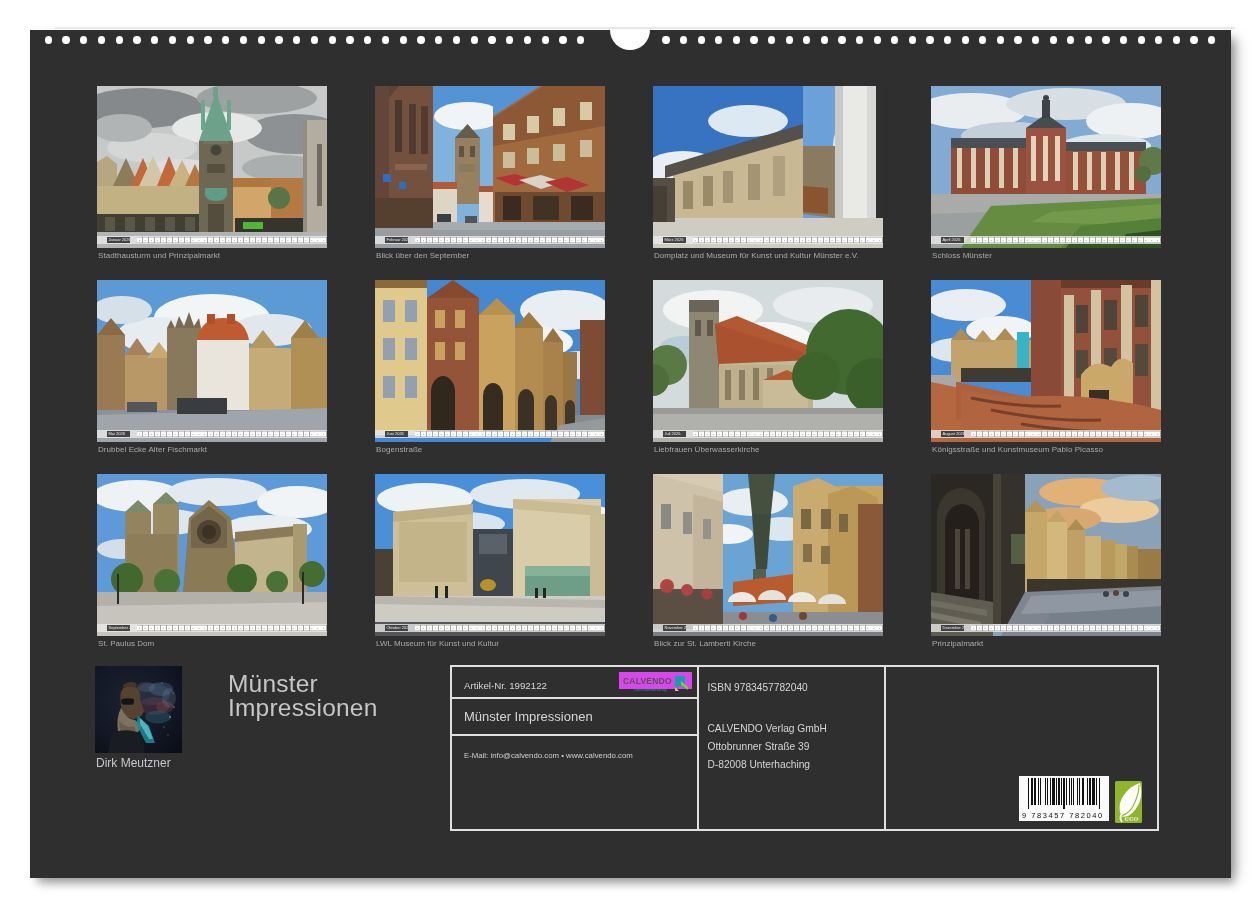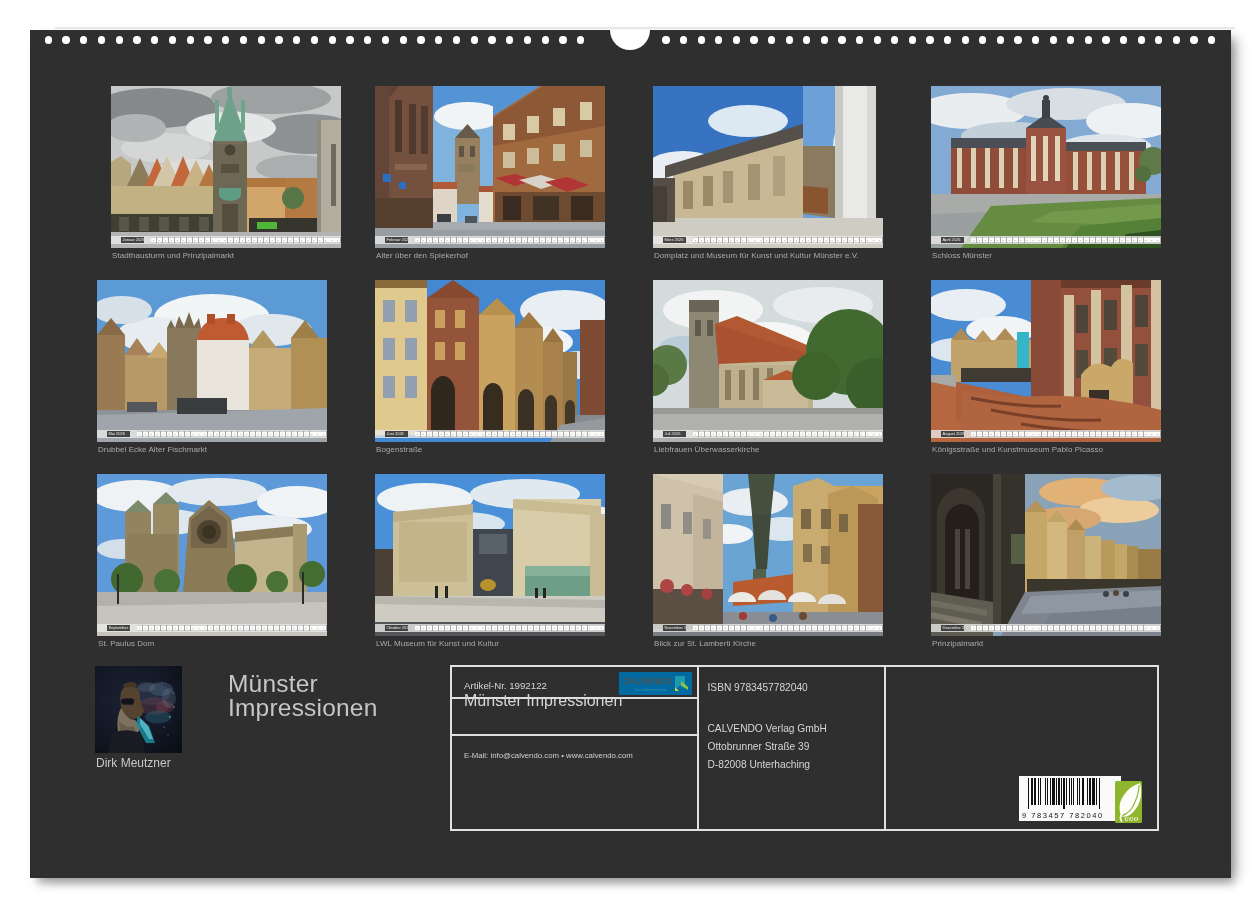--- a/index.html
+++ b/index.html
@@ -19,22 +19,22 @@
 box-shadow:inset 0 0.7px 0 rgba(140,140,140,0.5), inset 0 -0.7px 0 rgba(140,140,140,0.5);}
 .cap{position:absolute;left:1px;top:164.8px;width:300px;color:#aaaaac;font-size:8.0px;line-height:10px;letter-spacing:0.05px;}
 #author{position:absolute;left:95px;top:666px;width:87px;height:87px;}
 #authname{position:absolute;left:96px;top:755.8px;color:#c9c9cb;font-size:12px;}
 #title{position:absolute;left:228px;top:671.5px;color:#c6c6c8;font-size:24.5px;line-height:24.2px;letter-spacing:0.2px;}
 #ibox{position:absolute;left:450px;top:665px;width:709px;height:166px;border:2px solid #e0e0e0;box-sizing:border-box;text-decoration:underline;}
 .vline{position:absolute;top:0;bottom:0;width:2px;background:#e0e0e0;}
 .hline{position:absolute;height:2px;background:#e0e0e0;}
 .btxt{position:absolute;color:#d6d6d6;}
 #legal{position:absolute;left:12px;top:73.5px;width:215px;color:#d0d0d0;font-size:7.8px;line-height:7.78px;white-space:nowrap;}
-#logo{position:absolute;left:166.5px;top:4.5px;width:73px;height:23px;background:#0369a1;}
-#bcbox{position:absolute;left:567px;top:109px;width:90px;height:45px;background:#fafafa;padding-left:12px;}
+#logo{position:absolute;left:166.5px;top:4.5px;width:73px;height:17px;background:#d946ef;}
+#bcbox{position:absolute;left:567px;top:109px;width:90px;height:45px;background:#fafafa;}
 #eco{position:absolute;left:663px;top:113.5px;width:27px;height:42px;}
 </style></head><body>
 <div id="page"></div>
 <div id="topline"></div>
 <div class="dot" style="left:44.6px;top:36.4px"></div>
 <div class="dot" style="left:62.3px;top:36.4px"></div>
 <div class="dot" style="left:80.1px;top:36.4px"></div>
 <div class="dot" style="left:97.8px;top:36.4px"></div>
 <div class="dot" style="left:115.6px;top:36.4px"></div>
 <div class="dot" style="left:133.4px;top:36.4px"></div>
@@ -89,21 +89,21 @@
 <div class="dot" style="left:1067.1px;top:36.4px"></div>
 <div class="dot" style="left:1084.7px;top:36.4px"></div>
 <div class="dot" style="left:1102.3px;top:36.4px"></div>
 <div class="dot" style="left:1119.9px;top:36.4px"></div>
 <div class="dot" style="left:1137.5px;top:36.4px"></div>
 <div class="dot" style="left:1155.1px;top:36.4px"></div>
 <div class="dot" style="left:1172.7px;top:36.4px"></div>
 <div class="dot" style="left:1190.3px;top:36.4px"></div>
 <div class="dot" style="left:1207.9px;top:36.4px"></div>
 <div id="notch"></div>
-<div class="thumb" style="left:111px;top:86px">
+<div class="thumb" style="left:97px;top:86px">
 <svg width="230" height="162" viewBox="0 0 230 162" preserveAspectRatio="none">
 <rect width="230" height="162" fill="#c6c9c8"></rect>
 <ellipse cx="45" cy="22" rx="62" ry="20" fill="#85898b"></ellipse>
 <ellipse cx="160" cy="12" rx="60" ry="16" fill="#9da1a2"></ellipse>
 <ellipse cx="198" cy="48" rx="50" ry="20" fill="#8d9193"></ellipse>
 <ellipse cx="120" cy="42" rx="45" ry="16" fill="#e6e8e7"></ellipse>
 <ellipse cx="55" cy="62" rx="45" ry="15" fill="#d4d7d6"></ellipse>
 <ellipse cx="25" cy="42" rx="30" ry="14" fill="#b0b4b5"></ellipse>
 <ellipse cx="185" cy="82" rx="40" ry="13" fill="#aaaeaf"></ellipse>
 <ellipse cx="85" cy="85" rx="40" ry="12" fill="#dcdedd"></ellipse>
@@ -196,21 +196,21 @@
 <rect x="58" y="136" width="172" height="8" fill="#a5abaf"></rect>
 <rect x="8" y="88" width="8" height="8" fill="#2a6fc0"></rect>
 <rect x="24" y="96" width="7" height="7" fill="#2a6fc0"></rect>
 <rect x="62" y="128" width="14" height="8" fill="#3a3f44"></rect>
 <rect x="90" y="130" width="12" height="7" fill="#50555a"></rect>
 </svg>
 <div class="strip">
       <div class="mlabel">Februar 2026</div>
       <div class="cells"></div>
     </div>
-<div class="cap">Alter über den Spiekerhof</div>
+<div class="cap">Blick über den September</div>
 </div>
 <div class="thumb" style="left:653px;top:86px">
 <svg width="230" height="162" viewBox="0 0 230 162" preserveAspectRatio="none">
 <rect width="230" height="162" fill="#3873c2"></rect>
 <rect x="150" y="0" width="80" height="162" fill="#6ba0d8"></rect>
 <ellipse cx="30" cy="85" rx="40" ry="20" fill="#e8eef4"></ellipse>
 <ellipse cx="95" cy="35" rx="40" ry="16" fill="#dce8f2"></ellipse>
 <ellipse cx="130" cy="95" rx="35" ry="22" fill="#cfe0ee"></ellipse>
 <ellipse cx="210" cy="60" rx="30" ry="35" fill="#ddeaf4"></ellipse>
 <polygon points="20,78 150,42 150,132 20,140" fill="#c9b astro"></polygon>
@@ -637,21 +637,21 @@
   <div class="btxt" style="left:12px;top:13px;font-size:9.7px">Artikel-Nr. 1992122</div>
   <div id="logo">
     <svg width="73" height="23" viewBox="0 0 73 23">
       <text x="4" y="12" font-family="Liberation Sans,sans-serif" font-size="8.6" font-weight="bold" fill="#55534b" letter-spacing="0.15">CALVENDO</text>
       <text x="15" y="18.5" font-family="Liberation Sans,sans-serif" font-size="3.6" fill="#2a9aa8">Dein Kalenderverlag</text>
       <polygon points="56,4 66,4 66,17 61,13.5 56,17" fill="#1e9ab0"></polygon>
       <polygon points="62,9 69,15 69,18 62,13" fill="#8bc53f"></polygon>
       <polygon points="56,15 60,19 56,19" fill="#c5d92e"></polygon>
     </svg>
   </div>
-  <div class="btxt" style="left:12px;top:25px;font-size:16px">Münster Impressionen</div>
+  <div class="btxt" style="left:12px;top:42px;font-size:13px">Münster Impressionen</div>
   <div id="legal">
     <div style="margin-top:11px">E-Mail: info@calvendo.com • www.calvendo.com</div>
   </div>
   <div class="btxt" style="left:255.5px;top:14.5px;font-size:10.2px">ISBN 9783457782040</div>
   <div class="btxt" style="left:255.5px;top:53px;font-size:10.2px;line-height:18px">CALVENDO Verlag GmbH<br>Ottobrunner Straße 39<br>D-82008 Unterhaching</div>
   <div id="bcbox">
     <svg width="72" height="34" viewBox="0 0 95 33" preserveAspectRatio="none" style="position:absolute;left:9px;top:2px" shape-rendering="crispEdges" fill="#111">
         <rect x="0" y="0" width="1" height="30"></rect>
         <rect x="2" y="0" width="1" height="30"></rect>
         <rect x="4" y="0" width="3" height="26"></rect>

